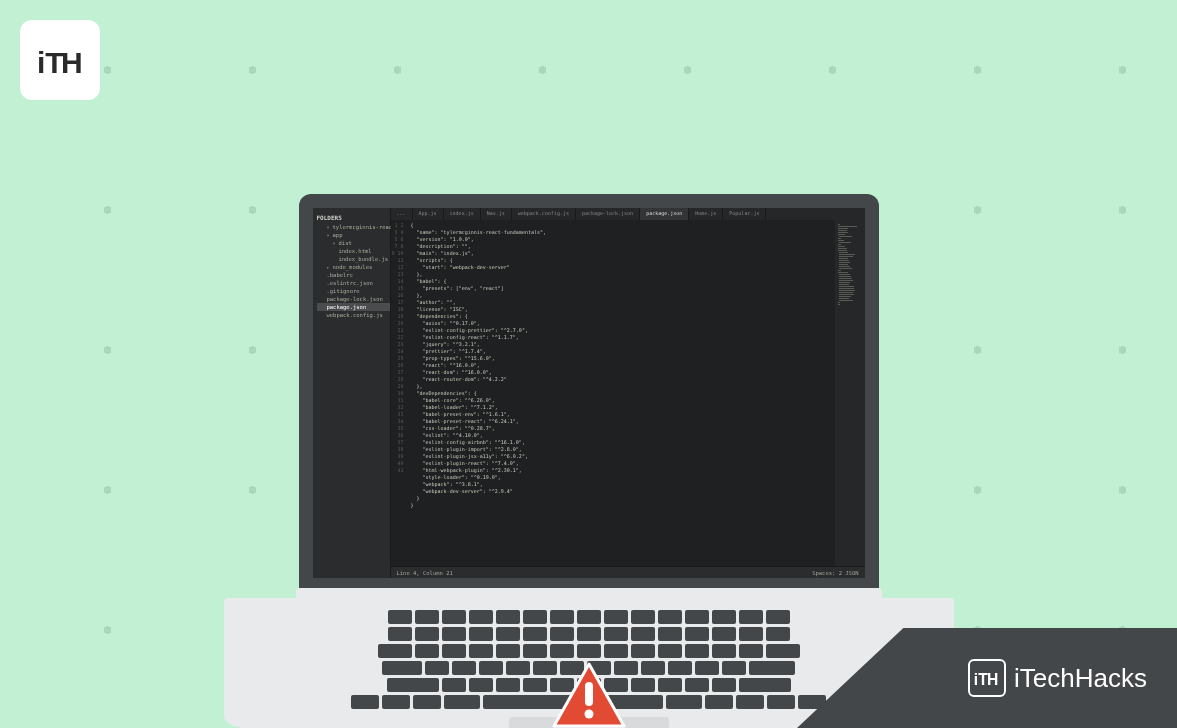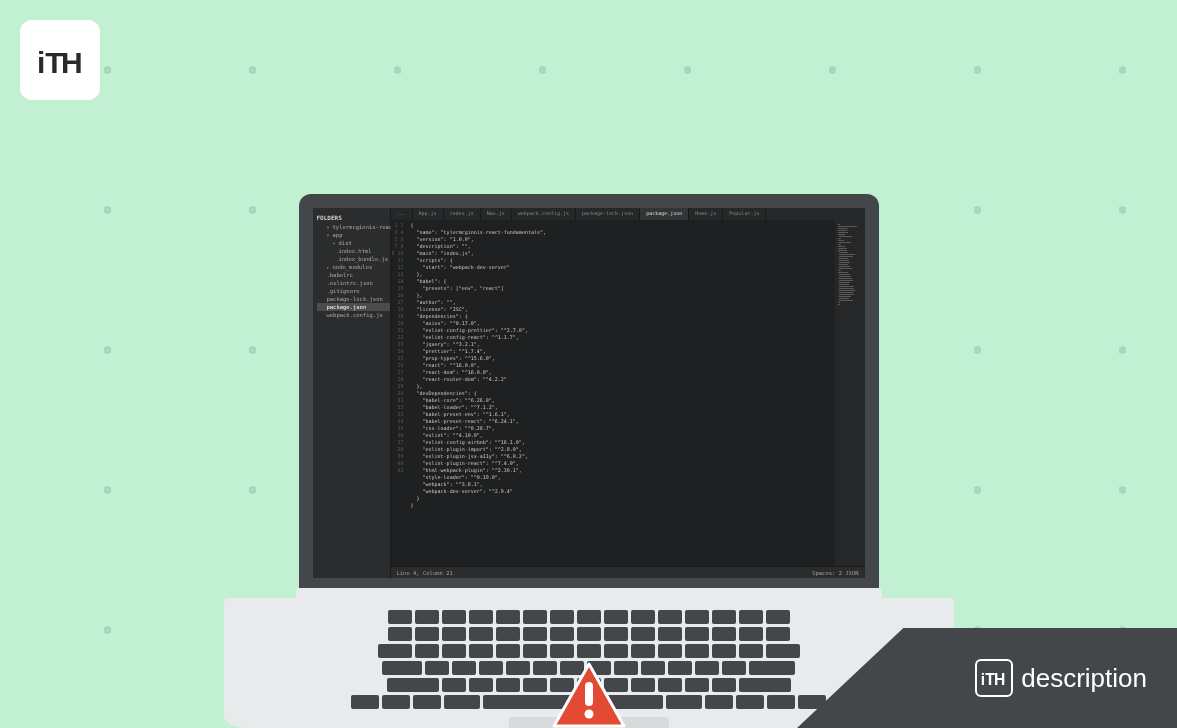--- a/index.html
+++ b/index.html
@@ -511,14 +511,14 @@
   </svg>
 </div>
 
 <div class="banner">
   <div class="banner-logo">
     <svg viewBox="0 0 34 34" width="28" height="28">
       <text x="1" y="25" font-family="Arial Black, Arial" font-weight="900" font-size="19" fill="#fff">iT</text>
       <text x="17" y="25" font-family="Arial Black, Arial" font-weight="900" font-size="19" fill="#fff">H</text>
     </svg>
   </div>
-  <span class="banner-text">description</span>
+  <span class="banner-text">iTechHacks</span>
 </div>
 
 </body></html>

